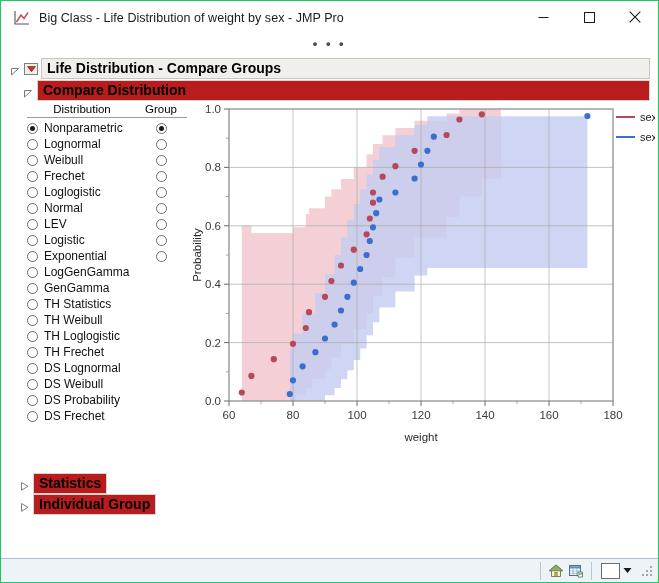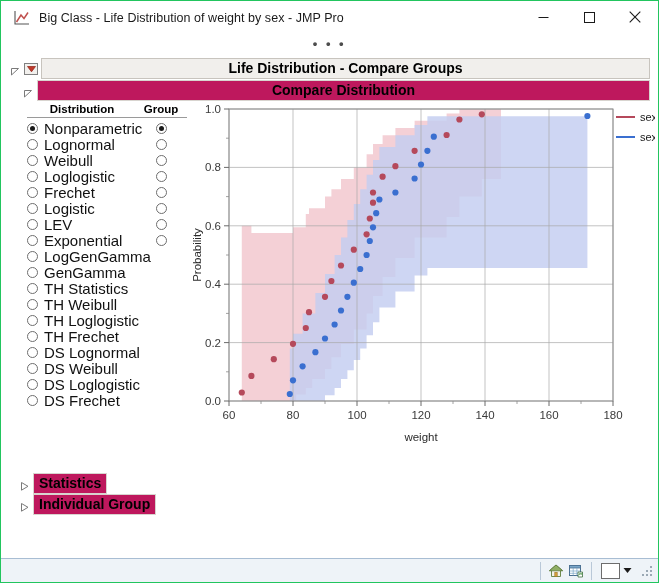--- a/index.html
+++ b/index.html
@@ -87,21 +87,20 @@
     position: relative;
     background: #ffffff;
     overflow: hidden;
   }
 
   
   .outline-row {
     display: flex;
     align-items: center;
     gap: 3px;
-    text-align: center;
   }
   .tri {
     width: 11px;
     height: 11px;
     flex: none;
   }
   .redtri {
     width: 14px;
     height: 12px;
     border: 1px solid #808080;
@@ -109,21 +108,21 @@
     display: flex;
     align-items: center;
     justify-content: center;
     flex: none;
     box-sizing: border-box;
   }
   .outline-title {
     font-size: 14px;
     font-weight: bold;
     color: #000;
-    background: #be185d;
+    background: #b91c1c;
     border: 1px solid #c8c4be;
     padding: 1px 5px 2px 5px;
     line-height: 1.15;
     white-space: nowrap;
   }
   .outline-title.plain {
     border-color: #d8d4cf;
   }
 
   #node-lifedist {
@@ -161,21 +160,21 @@
   #dist-panel {
     position: absolute;
     left: 26px;
     top: 50px;
     width: 160px;
     user-select: none;
   }
   #dist-head {
     display: flex;
     font-size: 11.5px;
-    font-weight: bold;
+    font-weight: normal;
     color: #000;
     padding-bottom: 2px;
     border-bottom: 1px solid #9a9a9a;
     margin-bottom: 2px;
   }
   #dist-head .h-dist {
     width: 110px;
     text-align: center;
   }
   #dist-head .h-scale {
@@ -212,21 +211,21 @@
     content: "";
     position: absolute;
     left: 2px;
     top: 2px;
     width: 5px;
     height: 5px;
     border-radius: 50%;
     background: #1a1a1a;
   }
   .dist-label {
-    font-size: 15px;
+    font-size: 12px;
     color: #111;
     white-space: nowrap;
     line-height: 1;
   }
 
   
   #chart-wrap {
     position: absolute;
     left: 186px;
     top: 44px;
@@ -374,56 +373,65 @@
               <span class="radio"></span>
               <span class="dist-label">Weibull</span>
             </div>
             <div class="dist-right">
               <span class="radio"></span>
             </div>
           </div>
           <div class="dist-row">
             <div class="dist-left">
               <span class="radio"></span>
+              <span class="dist-label">Frechet</span>
+            </div>
+            <div class="dist-right">
+              <span class="radio"></span>
+            </div>
+          </div>
+          <div class="dist-row">
+            <div class="dist-left">
+              <span class="radio"></span>
               <span class="dist-label">Loglogistic</span>
             </div>
             <div class="dist-right">
               <span class="radio"></span>
             </div>
           </div>
           <div class="dist-row">
             <div class="dist-left">
               <span class="radio"></span>
-              <span class="dist-label">Frechet</span>
+              <span class="dist-label">Normal</span>
+            </div>
+            <div class="dist-right">
+              <span class="radio"></span>
+            </div>
+          </div>
+          <div class="dist-row">
+            <div class="dist-left">
+              <span class="radio"></span>
+              <span class="dist-label">LEV</span>
             </div>
             <div class="dist-right">
               <span class="radio"></span>
             </div>
           </div>
           <div class="dist-row">
             <div class="dist-left">
               <span class="radio"></span>
               <span class="dist-label">Logistic</span>
             </div>
             <div class="dist-right">
               <span class="radio"></span>
             </div>
           </div>
           <div class="dist-row">
             <div class="dist-left">
               <span class="radio"></span>
-              <span class="dist-label">LEV</span>
-            </div>
-            <div class="dist-right">
-              <span class="radio"></span>
-            </div>
-          </div>
-          <div class="dist-row">
-            <div class="dist-left">
-              <span class="radio"></span>
               <span class="dist-label">Exponential</span>
             </div>
             <div class="dist-right">
               <span class="radio"></span>
             </div>
           </div>
           <div class="dist-row">
             <div class="dist-left">
               <span class="radio"></span>
               <span class="dist-label">LogGenGamma</span>
@@ -475,21 +483,21 @@
           <div class="dist-row">
             <div class="dist-left">
               <span class="radio"></span>
               <span class="dist-label">DS Weibull</span>
             </div>
             <div class="dist-right"></div>
           </div>
           <div class="dist-row">
             <div class="dist-left">
               <span class="radio"></span>
-              <span class="dist-label">DS Loglogistic</span>
+              <span class="dist-label">DS Probability</span>
             </div>
             <div class="dist-right"></div>
           </div>
           <div class="dist-row">
             <div class="dist-left">
               <span class="radio"></span>
               <span class="dist-label">DS Frechet</span>
             </div>
             <div class="dist-right"></div>
           </div>

